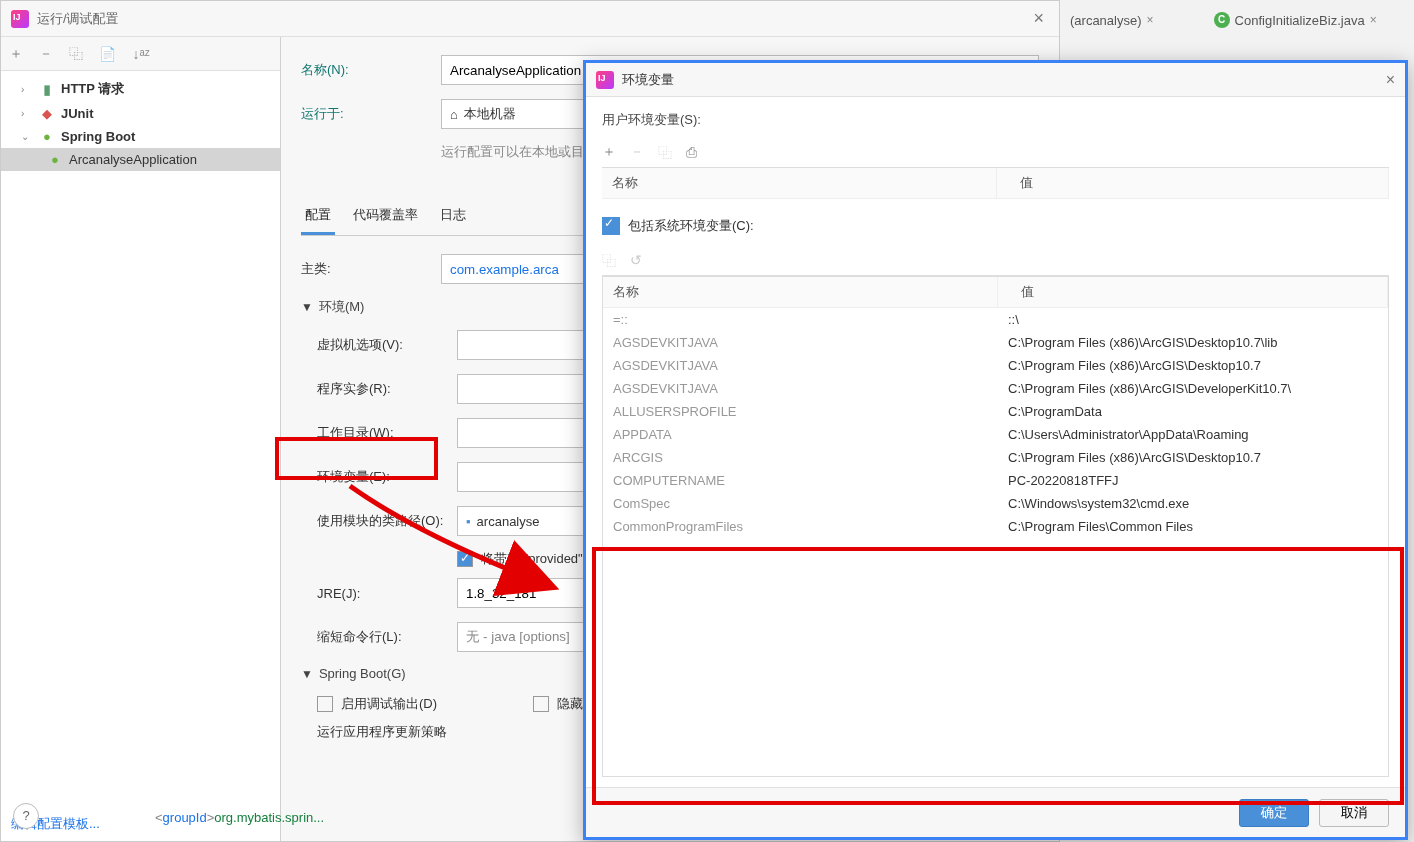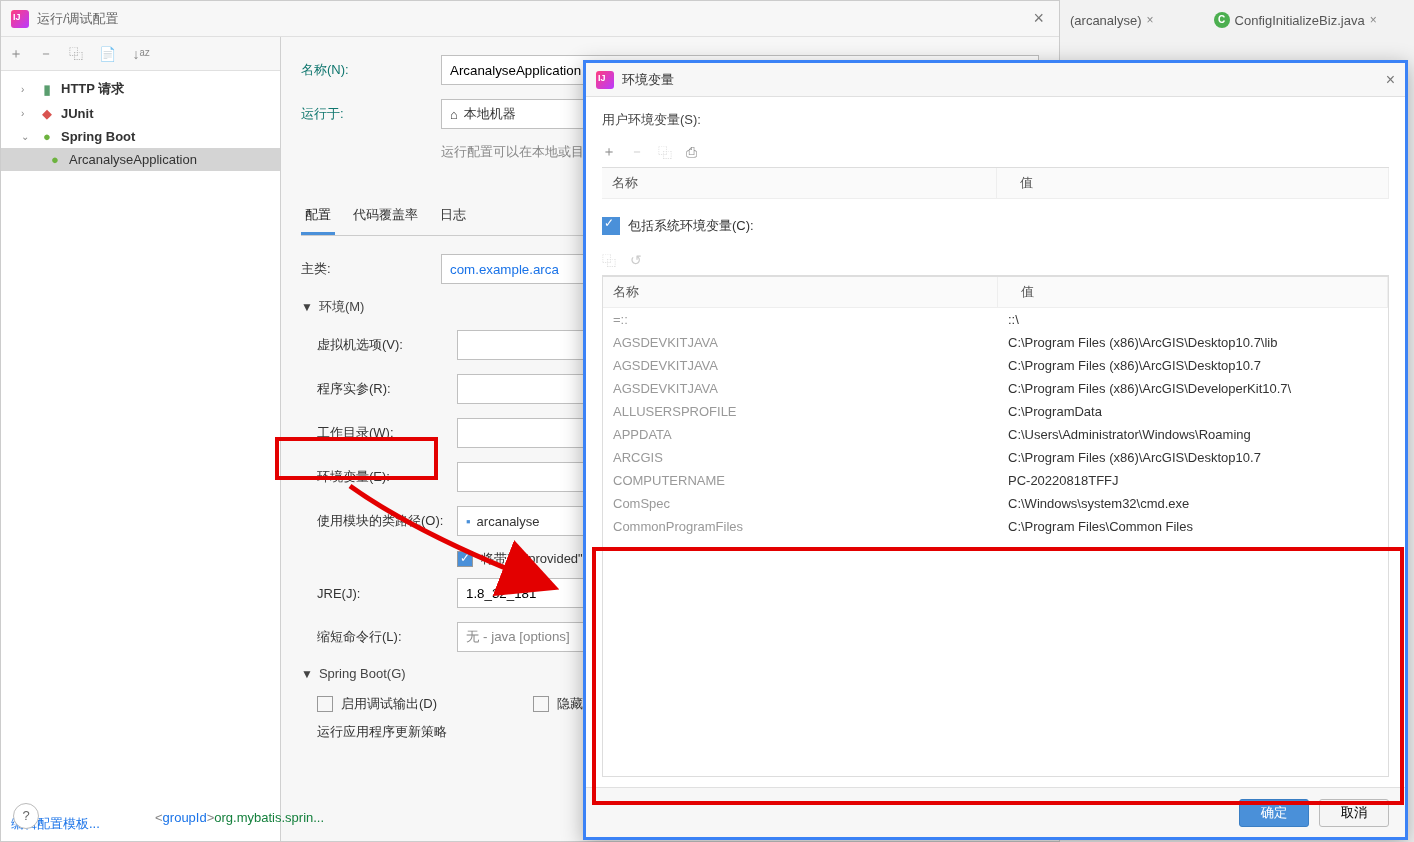--- a/index.html
+++ b/index.html
@@ -295,21 +295,21 @@
           <div class="sys-row">
             <div class="nm">AGSDEVKITJAVA</div>
             <div class="vl">C:\Program Files (x86)\ArcGIS\DeveloperKit10.7\</div>
           </div>
           <div class="sys-row">
             <div class="nm">ALLUSERSPROFILE</div>
             <div class="vl">C:\ProgramData</div>
           </div>
           <div class="sys-row">
             <div class="nm">APPDATA</div>
-            <div class="vl">C:\Users\Administrator\Windows\Roaming</div>
+            <div class="vl">C:\Users\Administrator\AppData\Roaming</div>
           </div>
           <div class="sys-row">
             <div class="nm">ARCGIS</div>
             <div class="vl">C:\Program Files (x86)\ArcGIS\Desktop10.7</div>
           </div>
           <div class="sys-row">
             <div class="nm">COMPUTERNAME</div>
             <div class="vl">PC-20220818TFFJ</div>
           </div>
           <div class="sys-row">

